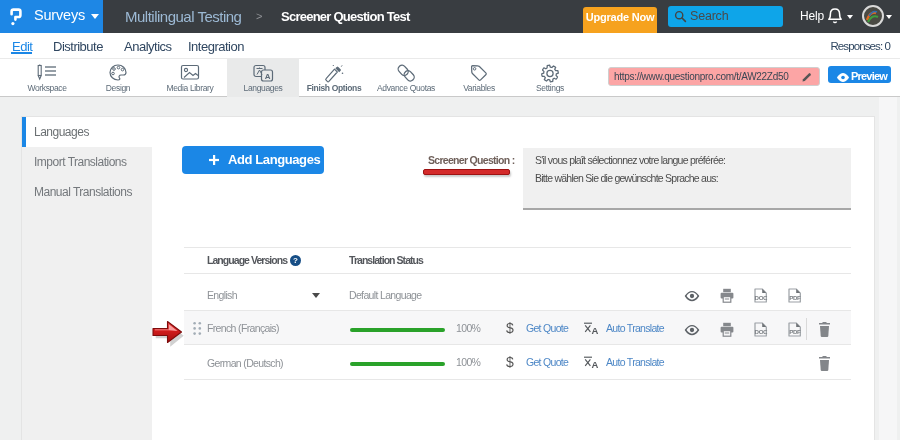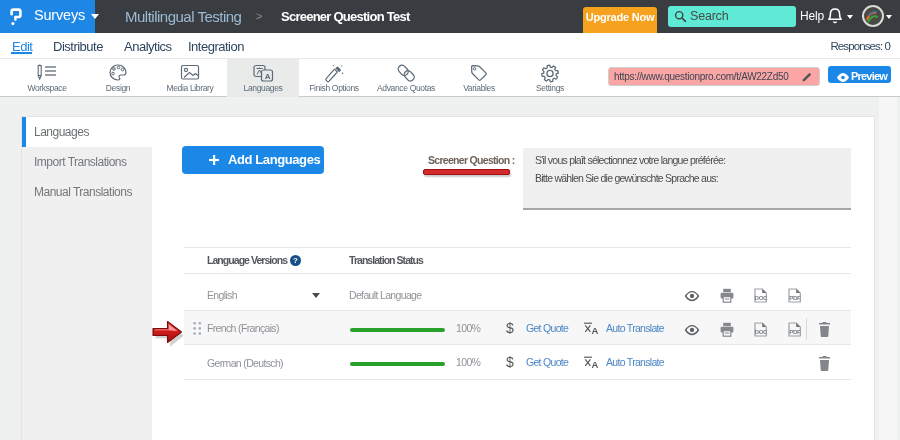--- a/index.html
+++ b/index.html
@@ -1,27 +1,27 @@
 <!DOCTYPE html>
 <html><head>
 <meta charset="utf-8">
 <style>
   * { margin:0; padding:0; box-sizing:border-box; }
   html,body { width:900px; height:440px; overflow:hidden; font-family:"Liberation Sans",sans-serif; background:#eff0f0; }
   .abs { position:absolute; }
   
   #topbar { position:absolute; left:0; top:0; width:900px; height:33px; background:#393d41; }
-  #logoarea { position:absolute; left:0; top:0; width:95px; height:33px; background:#1e87e5; }
+  #logoarea { position:absolute; left:0; top:0; width:103px; height:33px; background:#1e87e5; }
   #surveys { position:absolute; left:34px; top:7px; color:#fff; font-size:14.5px; letter-spacing:-0.2px; }
   .caret-w { width:0; height:0; border-left:4px solid transparent; border-right:4px solid transparent; border-top:5px solid #fff; }
   #crumb1 { position:absolute; left:125px; top:7.5px; color:#9cb9d4; font-size:15px; letter-spacing:-0.5px; }
   #crumbsep { position:absolute; left:256px; top:10px; color:#909296; font-size:11px; }
   #crumb2 { position:absolute; left:281px; top:9px; color:#fff; font-size:13px; font-weight:bold; letter-spacing:-0.75px; }
   #upgrade { position:absolute; left:583px; top:7px; width:74px; height:32px; background:#f6a21e; border-radius:3px; color:#fff; font-size:11px; font-weight:bold; text-align:center; line-height:20px; letter-spacing:-0.2px; }
-  #searchbox { position:absolute; left:668px; top:6px; width:128px; height:21px; background:#5eead4; border-radius:3px; }
+  #searchbox { position:absolute; left:668px; top:6px; width:115px; height:21px; background:#0ea5e9; border-radius:3px; }
   #searchbox span { position:absolute; left:22px; top:3px; font-size:12.5px; color:#4a4a4a; letter-spacing:-0.2px; }
   #help { position:absolute; left:800px; top:9px; color:#fff; font-size:12px; letter-spacing:-0.2px; }
   
   #nav2 { position:absolute; left:0; top:33px; width:900px; height:26px; background:#fff; border-bottom:1px solid #eaeaea; }
   .navitem { position:absolute; top:6px; font-size:13px; color:#2f4660; letter-spacing:-0.5px; white-space:nowrap; }
   #editu { position:absolute; left:11px; top:18.5px; width:21px; height:2px; background:#1b87e6; }
   
   #toolbar { position:absolute; left:0; top:59px; width:900px; height:38px; background:#fff; border-bottom:1px solid #c9c9c9; }
   .tbitem { position:absolute; top:0; width:72px; height:37px; text-align:center; }
   .tbitem svg { position:absolute; top:5px; left:50%; transform:translateX(-50%); }
@@ -129,21 +129,21 @@
   <svg width="24" height="18" viewBox="0 0 24 18">
     <rect x="3" y="1.5" width="11" height="11" rx="2" fill="none" stroke="#5d6b78" stroke-width="1.2"></rect>
     <rect x="10.5" y="6" width="11" height="11" rx="2" fill="#e9eaea" stroke="#5d6b78" stroke-width="1.2"></rect>
     <line x1="5.5" y1="4.5" x2="11.5" y2="4.5" stroke="#5d6b78" stroke-width="1"></line>
     <line x1="8.5" y1="3.5" x2="8.5" y2="5" stroke="#5d6b78" stroke-width="1"></line>
     <path d="M6 10.5 L8.5 6 L11 10.5" fill="none" stroke="#5d6b78" stroke-width="1"></path>
     <text x="13.7" y="15" font-size="8" font-weight="bold" fill="#5d6b78" font-family="Liberation Sans">A</text>
   </svg>
   <div class="tblabel">Languages</div>
 </div>
-<div class="tbitem" style="left:298px;">
+<div class="tbitem" style="left:298px;font-weight:bold;">
   <svg width="21" height="19" viewBox="0 0 21 19">
     <path d="M2.6 14.6 L11 5.2 L13.8 8 L5.4 17.4 Q4.6 18.2 3.8 17.4 L2.6 16.2 Q1.8 15.4 2.6 14.6 Z" fill="none" stroke="#5d6b78" stroke-width="1.2" stroke-linejoin="round"></path>
     <path d="M11.8 4.3 L13.2 2.9 Q14 2.1 14.8 2.9 L17.1 5.2 Q17.9 6 17.1 6.8 L15.7 8.2 Z" fill="#5d6b78"></path>
     <line x1="9.3" y1="1" x2="10.3" y2="2" stroke="#5d6b78" stroke-width="1"></line>
     <line x1="18.6" y1="1.4" x2="17.8" y2="2.6" stroke="#5d6b78" stroke-width="1"></line>
     <circle cx="19" cy="9.3" r="0.8" fill="#5d6b78"></circle>
   </svg>
   <div class="tblabel">Finish Options</div>
 </div>
 <div class="tbitem" style="left:370px;">

